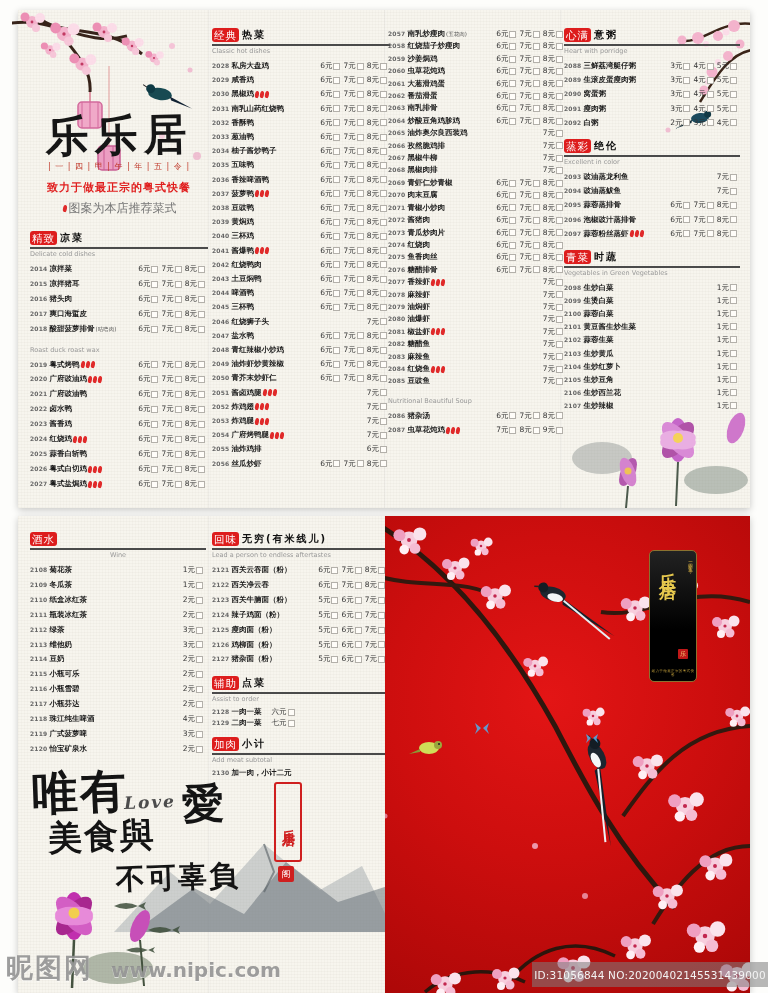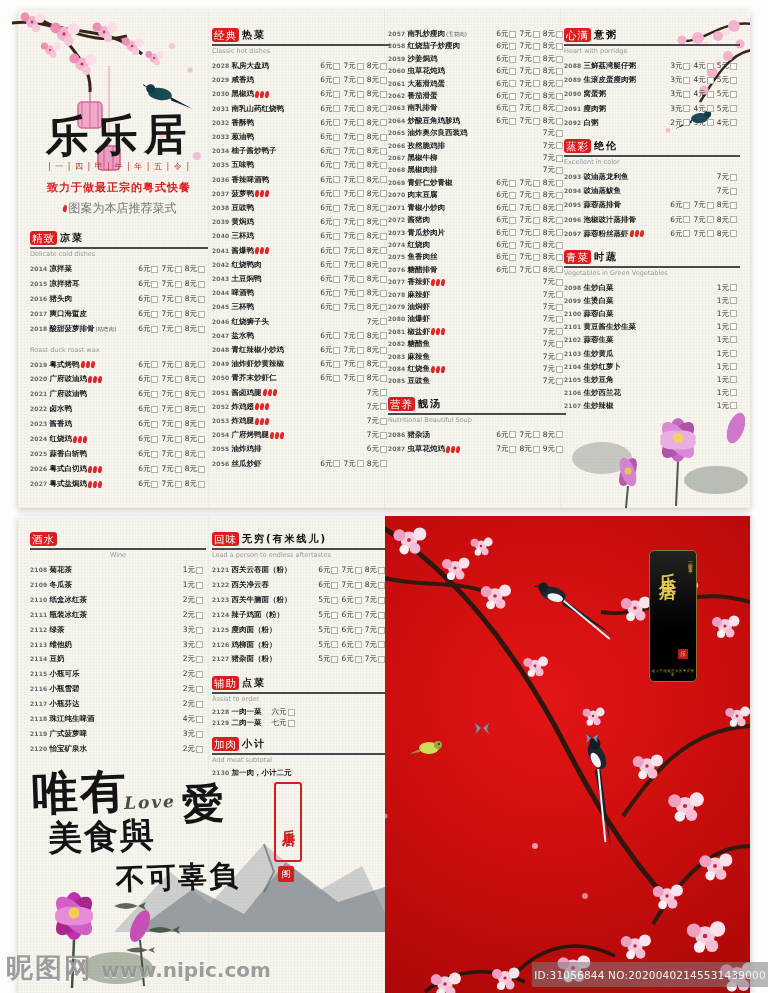--- a/index.html
+++ b/index.html
@@ -74,21 +74,21 @@
   #logo-box{position:absolute;left:264px;top:34px;width:46px;height:130px;
      background:linear-gradient(#222,#000 60%);border:1px solid #8a7230;border-radius:5px;}
   .logo-title{position:absolute;left:7px;top:8px;writing-mode:vertical-rl;font-size:17px;color:#e7c94e;
      font-weight:bold;font-family:"DejaVu Serif","Liberation Serif",serif;letter-spacing:6px;}
   .logo-band{position:absolute;right:3px;top:8px;writing-mode:vertical-rl;font-size:4.5px;color:#c7a33f;letter-spacing:1px;}
   .logo-seal{position:absolute;left:28px;bottom:22px;width:10px;height:10px;background:#c01818;border-radius:1px;
      color:#f3d87b;font-size:6px;line-height:10px;text-align:center;}
   .logo-sub{position:absolute;bottom:4px;left:1px;right:1px;font-size:3.6px;color:#b49336;text-align:center;letter-spacing:.3px;}
 
   
-  #wm-left{position:absolute;left:6px;top:950px;display:flex;align-items:baseline;gap:8px;
+  #wm-left{position:absolute;left:6px;top:950px;display:flex;align-items:baseline;gap:18px;
      color:rgba(140,140,140,.85);font-weight:bold;text-shadow:0 1px 0 rgba(255,255,255,.6);}
   #wm-left .wm-cn{font-size:27px;letter-spacing:2px;}
   #wm-left .wm-url{font-size:20px;}
   #wm-right{position:absolute;left:532px;top:962px;width:236px;height:25px;background:rgba(125,125,125,.55);
      color:#f4f4f4;font-size:10.5px;display:flex;align-items:center;justify-content:center;letter-spacing:.2px;}
 
   svg{display:block;}
   .decor{position:absolute;pointer-events:none;}
 </style>
 </head>
@@ -1053,24 +1053,20 @@
           <div class="row">
             <span class="code">2085</span>
             <span class="nm">豆豉鱼</span>
             <span class="pr">
               <span class="lbl">7元</span>
               <i class="box"></i>
             </span>
           </div>
         </div>
       <div class="sec lh14">
-          <div class="shead">
-            <span class="badge">营养</span>
-            <span class="stitle">靓汤</span>
-          </div>
           <div class="seng">Nutritional Beautiful Soup</div>
           <div class="row">
             <span class="code">2086</span>
             <span class="nm">猪杂汤</span>
             <span class="pr">
               <span class="lbl">6元</span>
               <i class="box"></i>
               <span class="lbl">7元</span>
               <i class="box"></i>
               <span class="lbl">8元</span>

